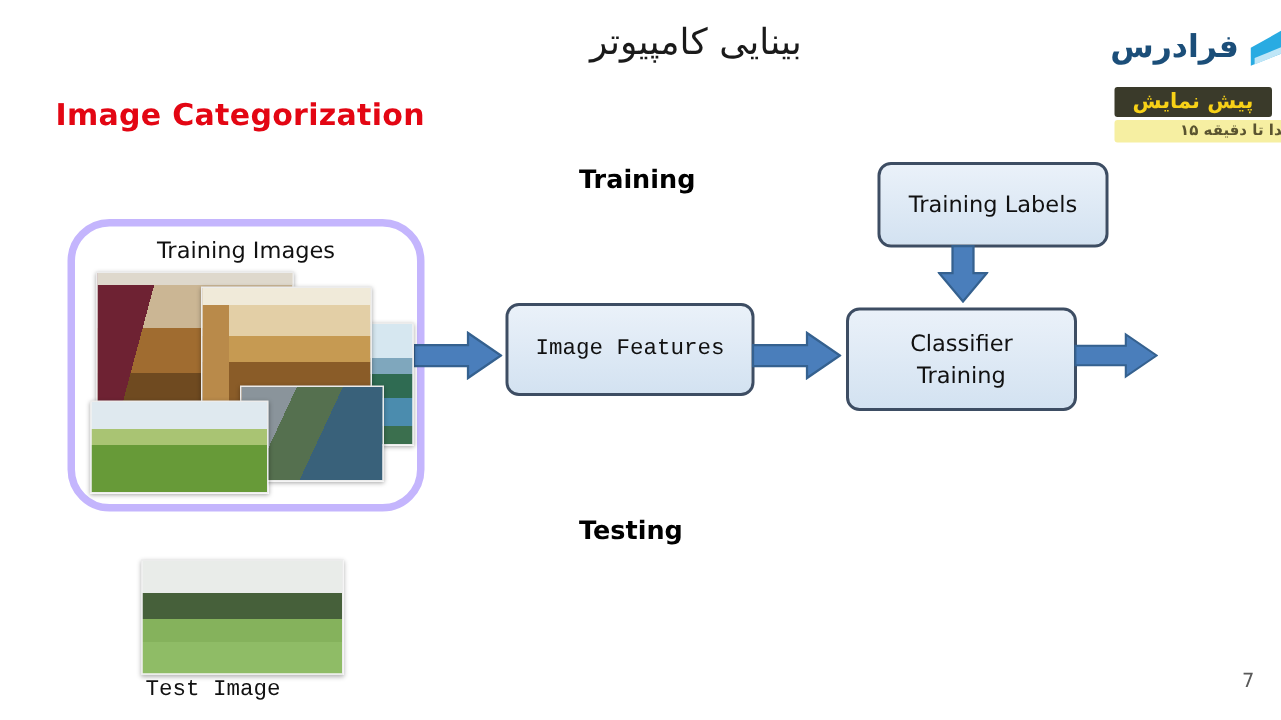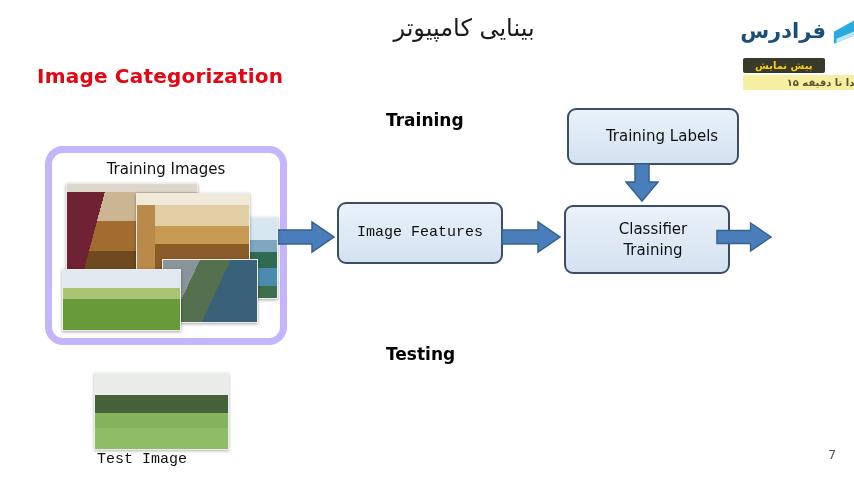--- a/index.html
+++ b/index.html
@@ -16,54 +16,54 @@
     position:absolute;top:64px;left:0;width:854px;
     font-size:20px;font-weight:bold;color:#e30613;letter-spacing:.2px;
   }
   
   .branding{position:absolute;top:8px;right:8px;width:140px;}
   .logo-row{display:flex;justify-content:flex-end;align-items:center;gap:5px;height:46px;}
   .logo-text{font-size:21px;font-weight:bold;color:#1b4e79;direction:rtl;}
   .logo-icon svg{display:block;}
   .badge-dark{
     display:inline-block;margin-top:4px;background:#3a3a2a;color:#f7d117;
-    font-size:10px;font-weight:bold;padding:2px 12px;direction:rtl;border-radius:2px;
+    font-size:14px;font-weight:bold;padding:2px 12px;direction:rtl;border-radius:2px;
   }
   .badge-yellow{
     display:block;margin-top:2px;background:#f6efa2;color:#5a5430;
     font-size:10px;font-weight:bold;padding:2px 4px;direction:rtl;border-radius:2px;
   }
   
   .section-label{position:absolute;font-size:17px;font-weight:bold;color:#000;}
   .lbl-training{left:349px;top:110px;text-align:center;}
   .lbl-testing{left:349px;top:344px;}
   
   .box{
     position:absolute;background:linear-gradient(to bottom,#eaf1f9 0%,#d3e2f1 100%);
     border:2px solid #3d4d63;border-radius:9px;
     display:flex;align-items:center;justify-content:center;
     font-size:15px;color:#111;text-align:center;line-height:1.35;
   }
   .box span{display:block;}
-  .box-training-labels{left:530px;top:108px;width:150px;height:53px;padding-left:18px;}
+  .box-training-labels{left:548px;top:108px;width:150px;height:53px;}
   .box-image-features{left:300px;top:202px;width:162px;height:58px;font-family:Liberation Mono, monospace;}
-  .box-classifier-training{left:527px;top:205px;width:150px;height:65px;padding-left:12px;}
+  .box-classifier-training{left:527px;top:205px;width:150px;height:65px;}
   .box-classifier-training span{max-width:90px;margin:0 auto;}
   .box-trained-classifier{left:737px;top:210px;width:110px;height:58px;}
   .box-trained-classifier span{max-width:86px;margin:0 auto;}
   
   .arrow{position:absolute;}
   .arrow-1{left:238px;top:219px;}
   .arrow-2{left:464px;top:219px;}
   .arrow-3{left:679px;top:219px;}
   .arrow-down{left:588px;top:163px;}
   
   .frame{
     position:absolute;left:8px;top:146px;width:228px;height:185px;
-    background:#fff;border:7px solid #c4b5fd;border-radius:18px;
+    background:#fff;border:5px solid #c4b5fd;border-radius:28px;
   }
   .frame-title{margin-top:7px;text-align:center;font-size:15px;color:#111;}
   .photo{position:absolute;border:1px solid #ececec;box-shadow:0 1px 3px rgba(0,0,0,.35);}
   .pA{left:14px;top:30px;width:130px;height:88px;z-index:1;
       background:
         linear-gradient(to bottom,#ded8cc 0%,#ded8cc 9%,rgba(0,0,0,0) 9%),
         linear-gradient(105deg,#6e2233 0%,#6e2233 26%,rgba(0,0,0,0) 26%),
         linear-gradient(to bottom,#cbb694 0%,#cbb694 42%,#a06c30 42%,#a06c30 76%,#6f4a20 76%);}
   .pB{left:84px;top:40px;width:112px;height:80px;z-index:3;
       background:

